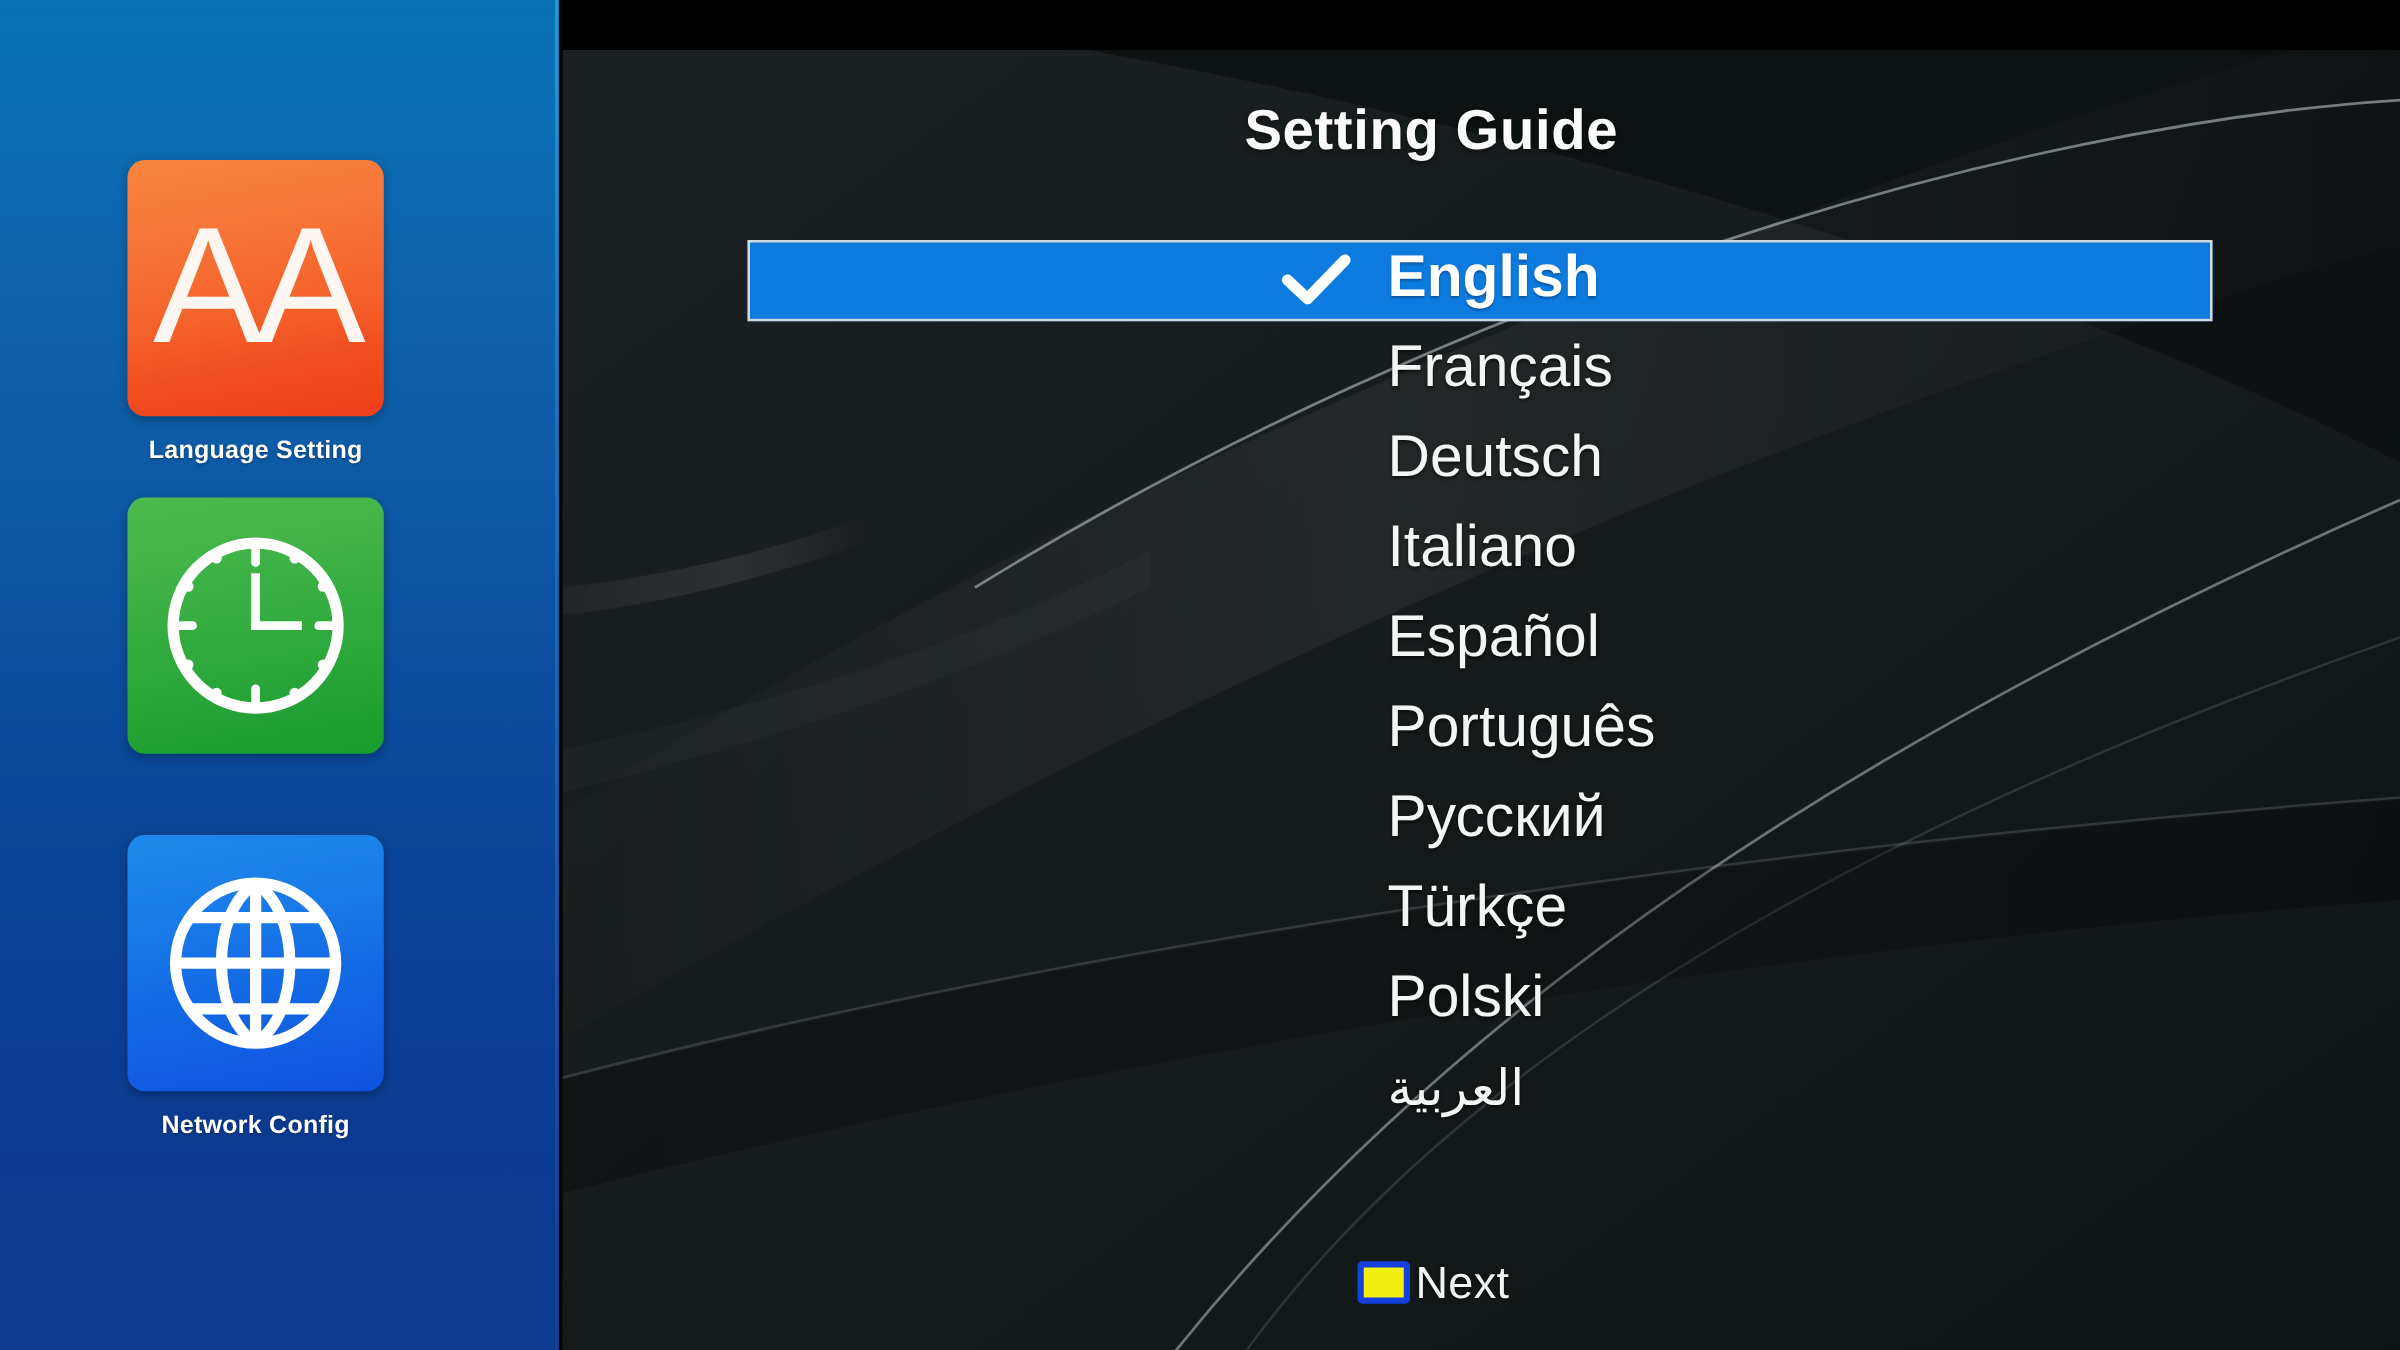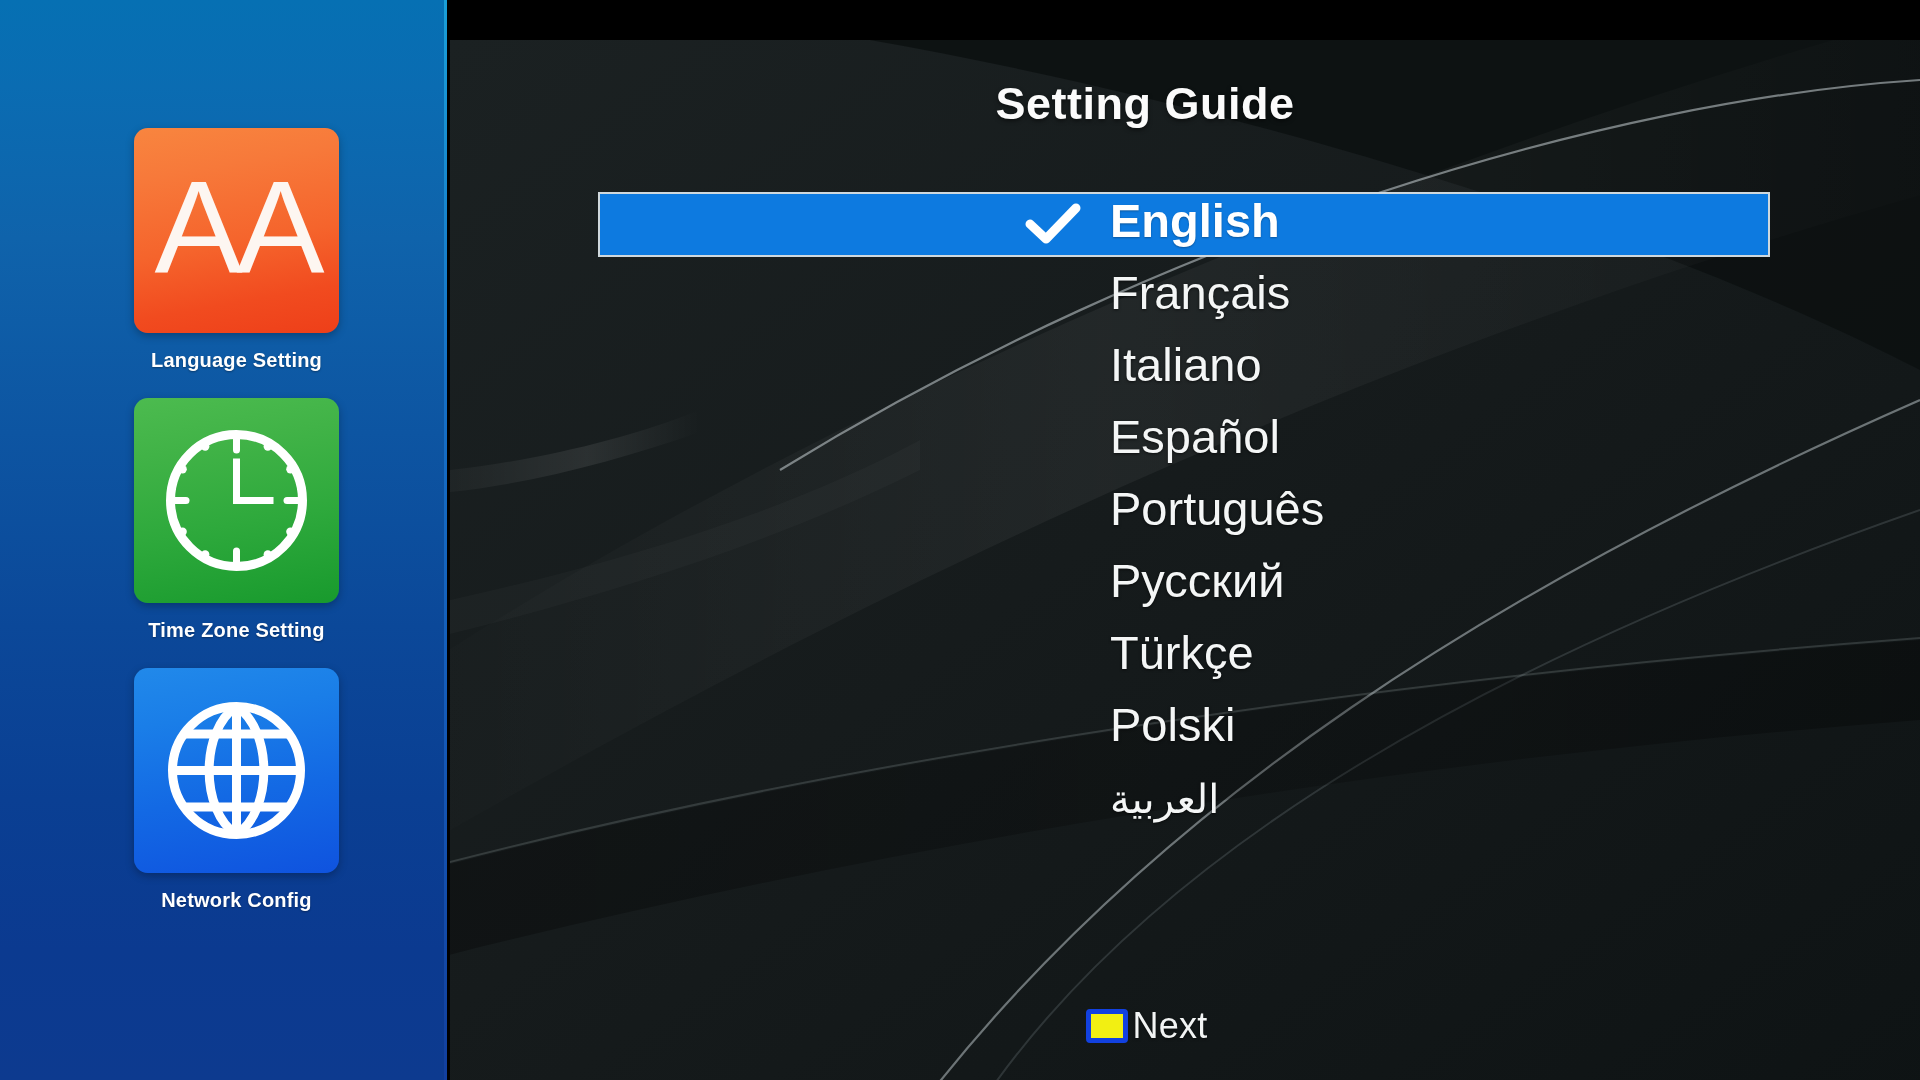--- a/index.html
+++ b/index.html
@@ -37,21 +37,20 @@
     content:"";
     position:absolute; right:0; top:0;
     width:3px; height:100%;
     background:linear-gradient(180deg,#1a9fd8 0%,#1570c6 35%,#1457b5 70%,#123f9e 100%);
   }
 
   .side-item {
     position:absolute;
     left:0; width:409px;
     text-align:center;
-    margin-left:32px;
   }
   .side-icon {
     width:205px; height:205px;
     margin:0 auto;
     border-radius:14px;
     position:relative;
     box-shadow:0 3px 8px rgba(0,0,0,.28);
     overflow:hidden;
   }
   .side-label {
@@ -222,21 +221,20 @@
             <circle cx="48.6" cy="133.8" r="4.2"></circle>
             <circle cx="48.6" cy="71.2" r="4.2"></circle>
             <circle cx="71.2" cy="48.6" r="4.2"></circle>
           </g>
           <g stroke="#ffffff" stroke-width="7" stroke-linecap="square">
             <line x1="102.5" y1="102.5" x2="102.5" y2="64"></line>
             <line x1="102.5" y1="102.5" x2="136" y2="102.5"></line>
           </g>
         </svg>
       </div>
-      <div class="side-label">Time Zone Setting</div>
     </div>
 
     <div class="side-item" style="top:668px;">
       <div class="side-icon" id="icon-network">
         <svg viewBox="0 0 205 205" width="205" height="205">
           <g fill="none" stroke="#ffffff" stroke-width="9">
             <circle cx="102.5" cy="102.5" r="64"></circle>
             <line x1="38.5" y1="102.5" x2="166.5" y2="102.5"></line>
             <path d="M50 66 H155"></path>
             <path d="M50 139 H155"></path>
@@ -310,20 +308,24 @@
           <path d="M5 22 L21 37 L51 6" fill="none" stroke="#ffffff" stroke-width="9" stroke-linecap="round" stroke-linejoin="round"></path>
         </svg>
         <div class="lang-name">English</div>
       </div>
 
       <div class="lang-row">
 
         <div class="lang-name">Français</div>
       </div>
 
+      <div class="lang-row">
+
+        <div class="lang-name">Deutsch</div>
+      </div>
 
       <div class="lang-row">
 
         <div class="lang-name">Italiano</div>
       </div>
 
       <div class="lang-row">
 
         <div class="lang-name">Español</div>
       </div>

